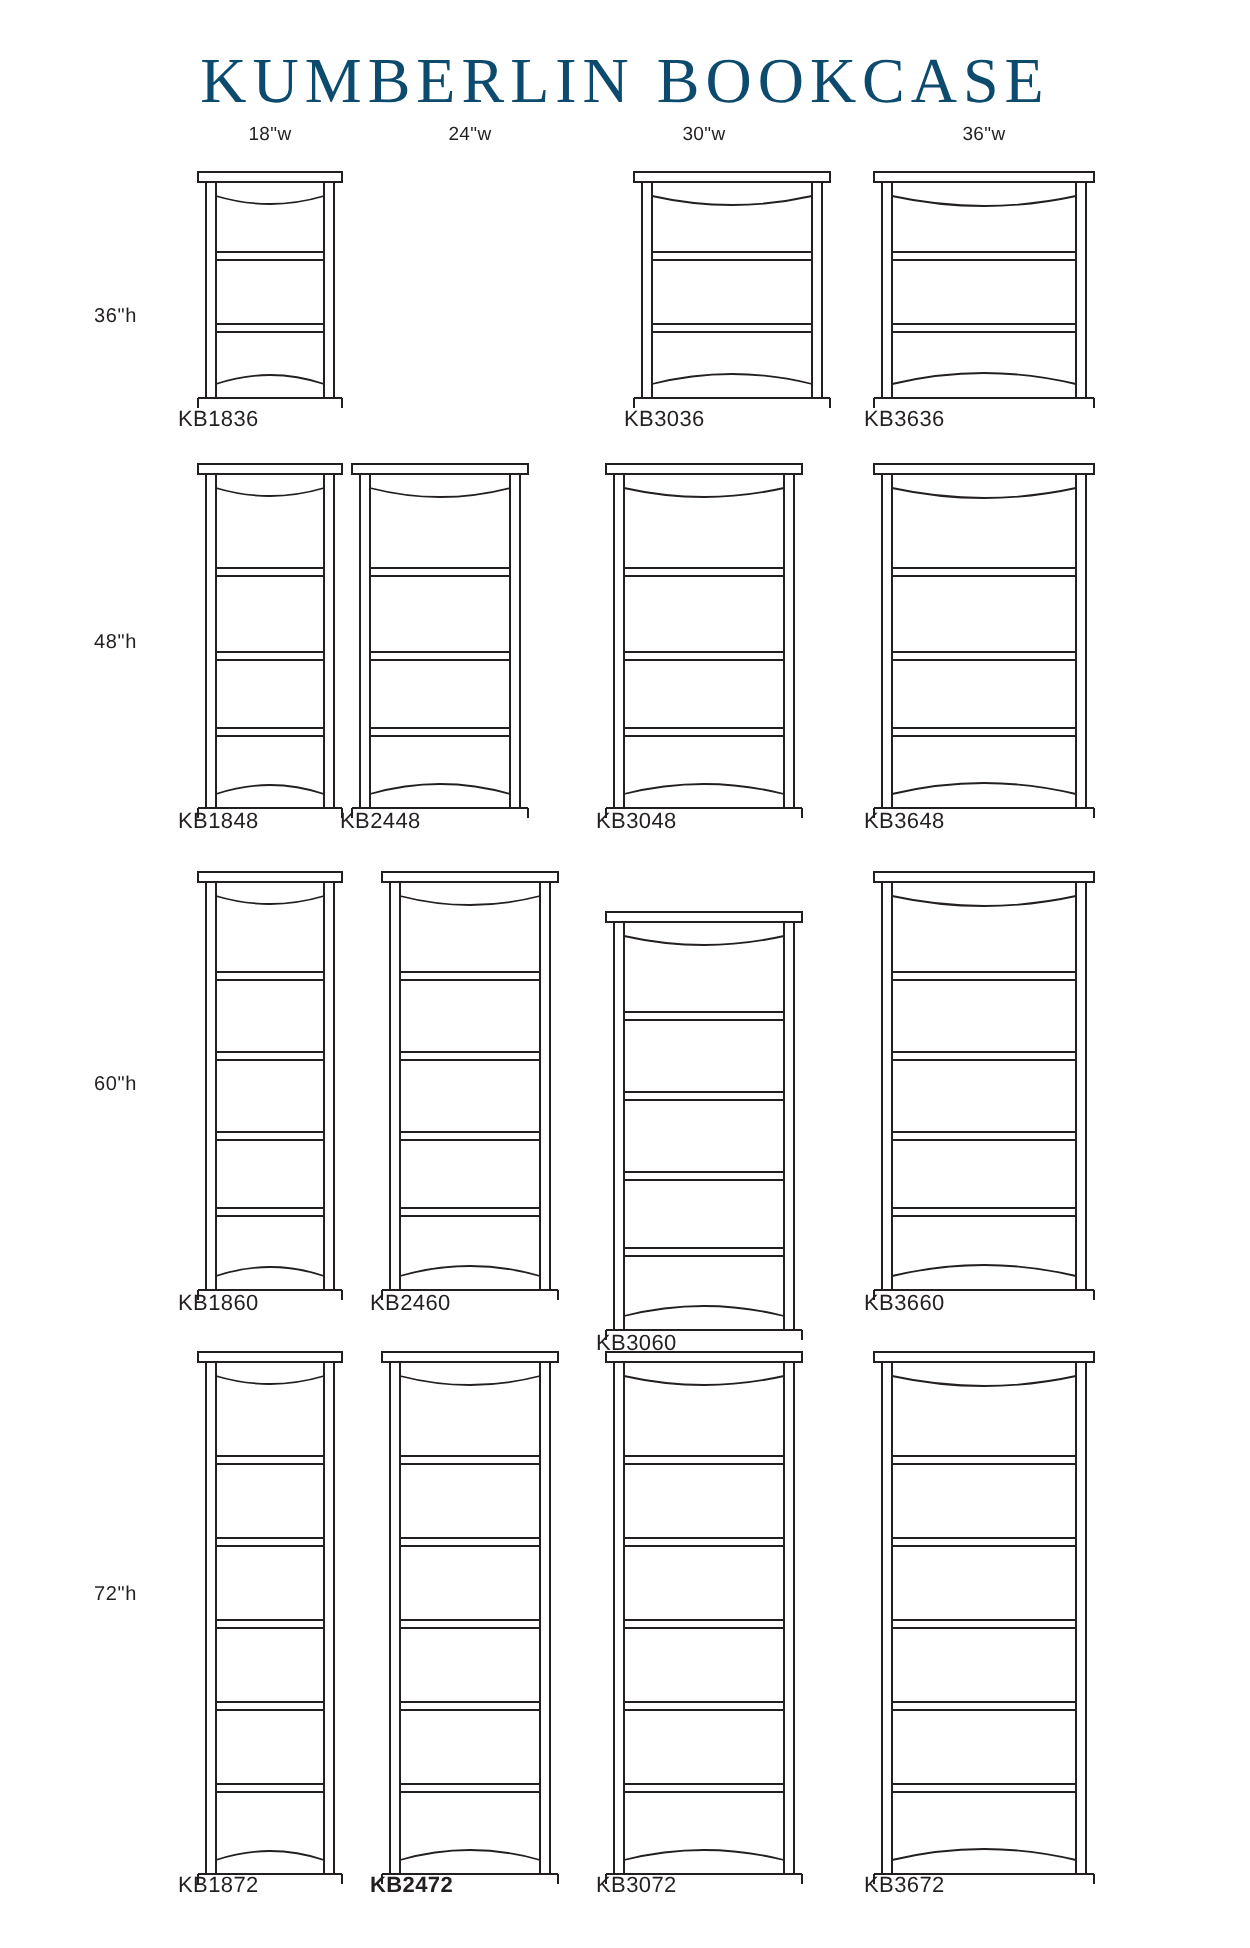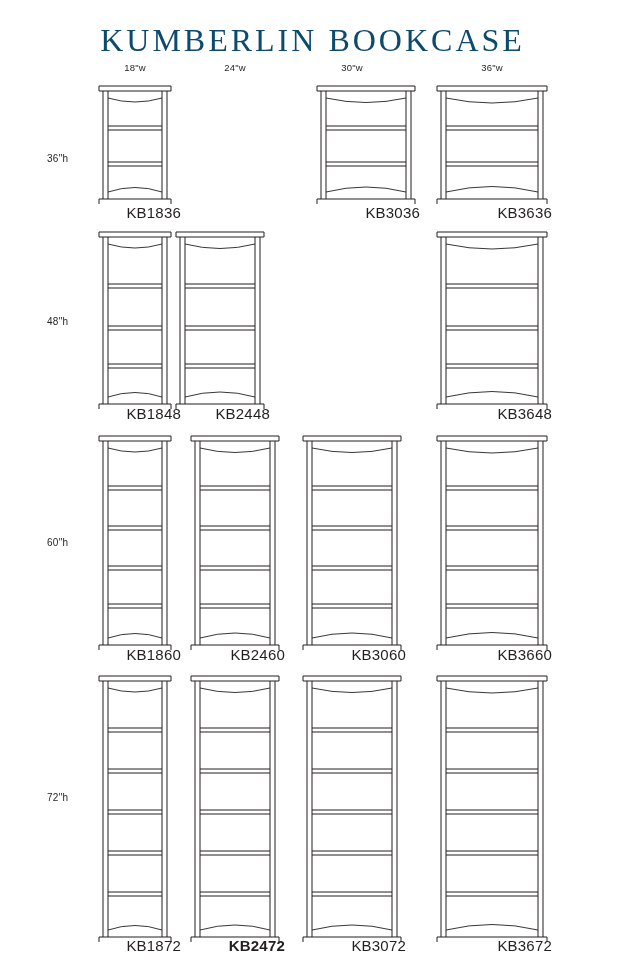--- a/index.html
+++ b/index.html
@@ -61,22 +61,22 @@
   .cell {
     position: absolute;
   }
   .cell svg {
     display: block;
   }
   .sku {
     position: absolute;
     left: 0;
     width: 100%;
-    text-align: right;
-    font-size: 15px;
+    text-align: left;
+    font-size: 11px;
     font-family: "Liberation Sans", sans-serif;
     color: #231f20;
     letter-spacing: 0.2px;
   }
 
   .bk-line {
     fill: none;
     stroke: #231f20;
     stroke-width: 1;
     stroke-linejoin: miter;
@@ -198,20 +198,40 @@
         <path class="bk-line" d="M15 102 h70"></path>
       <path class="bk-line" d="M15 136 h70"></path>
         <path class="bk-line" d="M15 140 h70"></path>
       <path class="bk-thin" d="M15 169 q35 -10 70 0"></path>
       <path class="bk-line" d="M6 176 h88"></path>
       <path class="bk-line" d="M6 176 v5 M94 176 v5"></path>
     </svg>
     <div class="sku" style="top:177px;">KB2448</div>
   </div>
 
+  <div class="cell" style="left:298px; top:228px; width:108px; height:195px;">
+    <svg width="108" height="183" viewBox="0 0 108 183">
+      <path class="bk-line" d="M5 4 h98 v5 h-98 z"></path>
+      <path class="bk-line" d="M9 9 v167"></path>
+      <path class="bk-line" d="M99 9 v167"></path>
+      <path class="bk-line" d="M14 9 v167"></path>
+      <path class="bk-line" d="M94 9 v167"></path>
+      <path class="bk-thin" d="M14 16 q40 9 80 0"></path>
+      <path class="bk-line" d="M14 56 h80"></path>
+        <path class="bk-line" d="M14 60 h80"></path>
+      <path class="bk-line" d="M14 98 h80"></path>
+        <path class="bk-line" d="M14 102 h80"></path>
+      <path class="bk-line" d="M14 136 h80"></path>
+        <path class="bk-line" d="M14 140 h80"></path>
+      <path class="bk-thin" d="M14 169 q40 -10 80 0"></path>
+      <path class="bk-line" d="M5 176 h98"></path>
+      <path class="bk-line" d="M5 176 v5 M103 176 v5"></path>
+    </svg>
+    <div class="sku" style="top:177px;">KB3048</div>
+  </div>
 
   <div class="cell" style="left:432px; top:228px; width:120px; height:195px;">
     <svg width="120" height="183" viewBox="0 0 120 183">
       <path class="bk-line" d="M5 4 h110 v5 h-110 z"></path>
       <path class="bk-line" d="M9 9 v167"></path>
       <path class="bk-line" d="M111 9 v167"></path>
       <path class="bk-line" d="M14 9 v167"></path>
       <path class="bk-line" d="M106 9 v167"></path>
       <path class="bk-thin" d="M14 16 q46 10 92 0"></path>
       <path class="bk-line" d="M14 56 h92"></path>
@@ -266,21 +286,21 @@
         <path class="bk-line" d="M15 138 h70"></path>
       <path class="bk-line" d="M15 172 h70"></path>
         <path class="bk-line" d="M15 176 h70"></path>
       <path class="bk-thin" d="M15 206 q35 -10 70 0"></path>
       <path class="bk-line" d="M6 213 h88"></path>
       <path class="bk-line" d="M6 213 v5 M94 213 v5"></path>
     </svg>
     <div class="sku" style="top:214px;">KB2460</div>
   </div>
 
-  <div class="cell" style="left:298px; top:432px; width:108px; height:232px;">
+  <div class="cell" style="left:298px; top:452px; width:108px; height:232px;">
     <svg width="108" height="220" viewBox="0 0 108 220">
       <path class="bk-line" d="M5 4 h98 v5 h-98 z"></path>
       <path class="bk-line" d="M9 9 v204"></path>
       <path class="bk-line" d="M99 9 v204"></path>
       <path class="bk-line" d="M14 9 v204"></path>
       <path class="bk-line" d="M94 9 v204"></path>
       <path class="bk-thin" d="M14 16 q40 9 80 0"></path>
       <path class="bk-line" d="M14 54 h80"></path>
         <path class="bk-line" d="M14 58 h80"></path>
       <path class="bk-line" d="M14 94 h80"></path>

